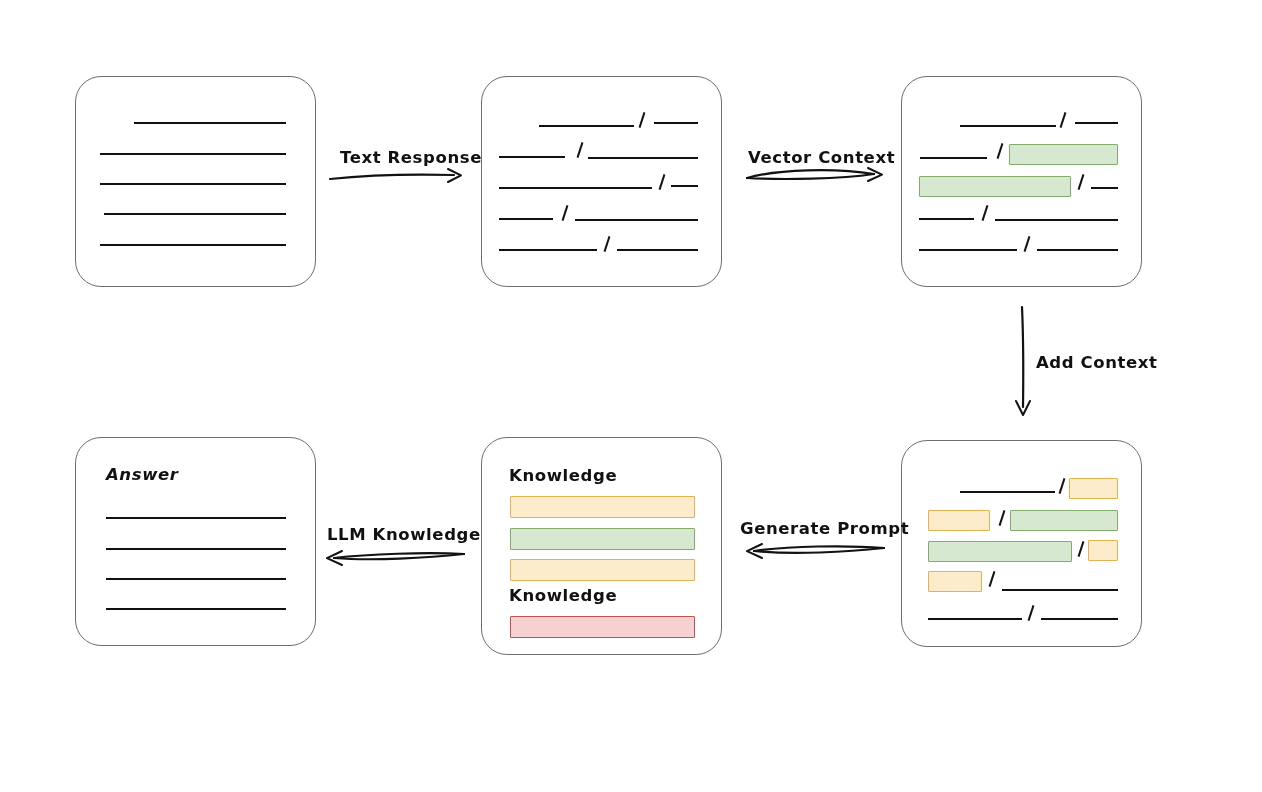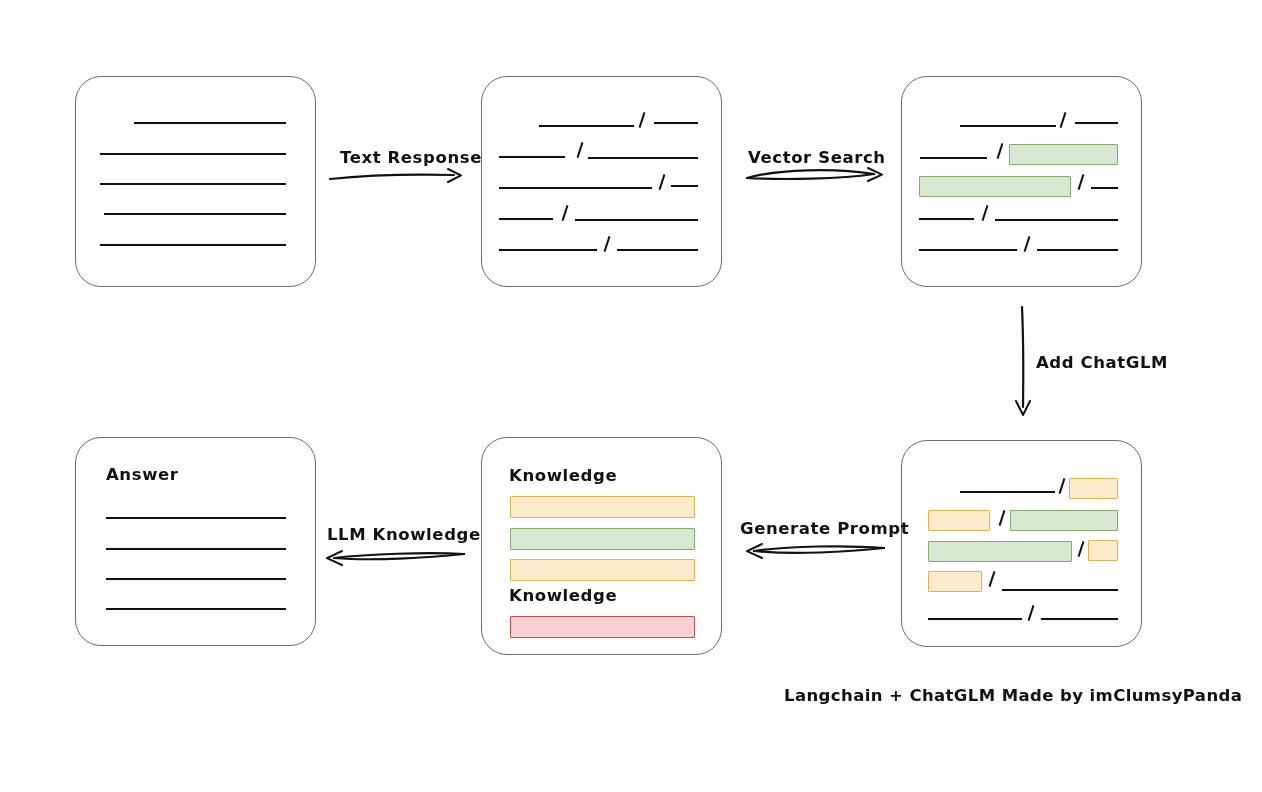--- a/index.html
+++ b/index.html
@@ -121,21 +121,21 @@
 
     <div class="rule" style="left:17px;  top:141px; width:54px;"></div>
     <div class="slash" style="left:82px;  top:128px;"></div>
     <div class="rule" style="left:93px;  top:142px; width:123px;"></div>
 
     <div class="rule" style="left:17px;  top:172px; width:98px;"></div>
     <div class="slash" style="left:124px; top:159px;"></div>
     <div class="rule" style="left:135px; top:172px; width:81px;"></div>
   </div>
 
-  <div class="hand" style="left:748px; top:148px;">Vector Search</div>
+  <div class="hand" style="left:748px; top:148px;">Vector Context</div>
   <svg class="arrow" style="left:744px; top:162px;" width="146" height="26" viewBox="0 0 146 26">
     <path d="M3,16 C34,7 92,6 130,12" stroke-width="2.2" stroke-linecap="round"></path>
     <path d="M3,16 C40,18 96,17 130,12" stroke-width="2.2" stroke-linecap="round"></path>
     <polyline points="124,6 138,12.6 124,19" stroke-width="2" stroke-linejoin="round" stroke-linecap="round"></polyline>
   </svg>
 
   <div class="card" style="left:901px; top:76px; width:241px; height:211px;">
 
     <div class="rule" style="left:58px;  top:48px;  width:96px;"></div>
     <div class="slash" style="left:160px; top:35px;"></div>
@@ -151,21 +151,21 @@
 
     <div class="rule" style="left:17px;  top:141px; width:55px;"></div>
     <div class="slash" style="left:82px;  top:128px;"></div>
     <div class="rule" style="left:93px;  top:142px; width:123px;"></div>
 
     <div class="rule" style="left:17px;  top:172px; width:98px;"></div>
     <div class="slash" style="left:124px; top:159px;"></div>
     <div class="rule" style="left:135px; top:172px; width:81px;"></div>
   </div>
 
-  <div class="hand" style="left:1036px; top:353px;">Add ChatGLM</div>
+  <div class="hand" style="left:1036px; top:353px;">Add Context</div>
   <svg class="arrow" style="left:1008px; top:305px;" width="30" height="115" viewBox="0 0 30 115">
     <path d="M14,2 C15.6,38 15.4,74 15,102" stroke-width="2.2" stroke-linecap="round"></path>
     <polyline points="8,96 15,110 22,96" stroke-width="2" stroke-linejoin="round" stroke-linecap="round"></polyline>
   </svg>
 
   <div class="card" style="left:901px; top:440px; width:241px; height:207px;">
 
     <div class="rule" style="left:58px;  top:50px;  width:95px;"></div>
     <div class="slash" style="left:159px; top:37px;"></div>
     <div class="chip yellow" style="left:167px; top:37px; width:49px; height:21px;"></div>
@@ -204,22 +204,21 @@
   </div>
 
   <div class="hand" style="left:327px; top:525px;">LLM Knowledge</div>
   <svg class="arrow" style="left:318px; top:543px;" width="150" height="26" viewBox="0 0 150 26">
     <path d="M146,11 C108,9 50,11 16,15" stroke-width="2.2" stroke-linecap="round"></path>
     <path d="M146,11 C110,15 54,18 16,15" stroke-width="2.2" stroke-linecap="round"></path>
     <polyline points="24,8 9,15.2 24,22" stroke-width="2" stroke-linejoin="round" stroke-linecap="round"></polyline>
   </svg>
 
   <div class="card" style="left:75px; top:437px; width:241px; height:209px;">
-    <div class="card-title" style="left:30px; top:27px;">Answer</div>
+    <div class="card-title" style="left:30px; top:27px;font-style:italic;">Answer</div>
     <div class="rule" style="left:30px; top:79px;  width:180px;"></div>
     <div class="rule" style="left:30px; top:110px; width:180px;"></div>
     <div class="rule" style="left:30px; top:140px; width:180px;"></div>
     <div class="rule" style="left:30px; top:170px; width:180px;"></div>
   </div>
 
-  <div class="footer-note" style="left:784px; top:686px;">Langchain + ChatGLM Made by imClumsyPanda</div>
 
 </div>
 
 </body></html>

